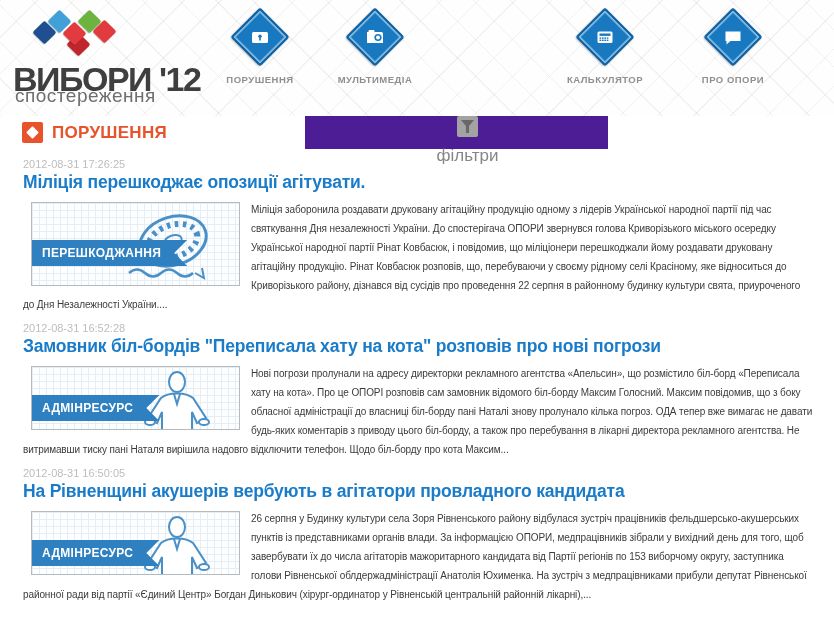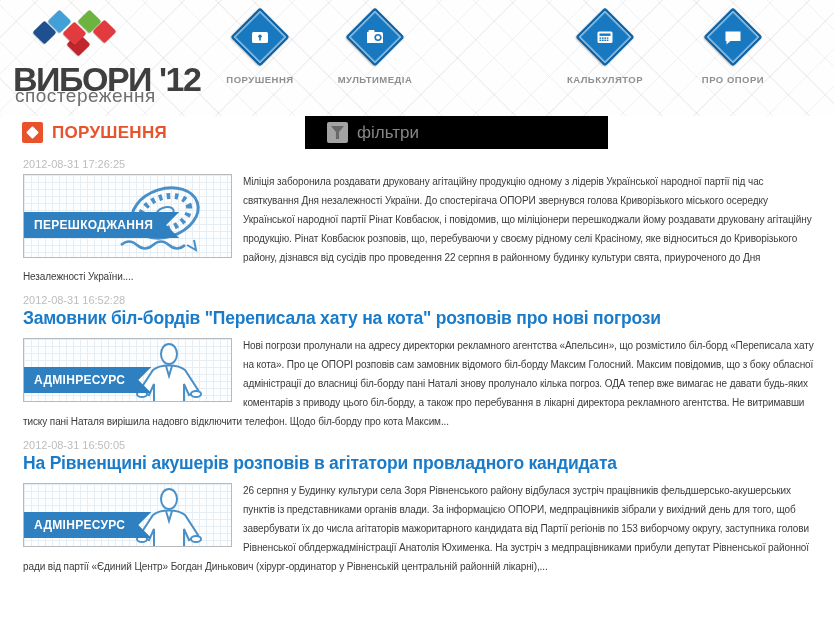--- a/index.html
+++ b/index.html
@@ -37,36 +37,36 @@
     transform:rotate(45deg);
     display:flex; align-items:center; justify-content:center;
   }
   .diamond .icn { transform:rotate(-45deg); display:flex; align-items:center; justify-content:center; }
   .nav-label { margin-top:16px; font-size:9.5px; font-weight:bold; color:#8f8f8f; letter-spacing:.5px; }
 
   
   .tabbar { display:flex; height:33px; }
   .tab { display:flex; align-items:center; gap:9px; font-size:17px; padding-left:22px; cursor:pointer; }
   .tab-violations { width:305px; background:#fff; color:#e8532c; font-weight:bold; letter-spacing:.3px; }
-  .tab-filters { width:303px; background:#000000; color:#868686; }
+  .tab-filters { width:303px; background:#4c1d95; color:#868686;flex-direction:column; }
   .ico-sq { width:21px; height:21px; border-radius:2px; display:flex; align-items:center; justify-content:center; flex:0 0 auto; }
   .ico-orange { background:#e8532c; }
   .mini-diamond { width:9px; height:9px; background:#fff; transform:rotate(45deg); border-radius:1px; }
   .ico-gray { background:#a3a3a3; }
   .funnel { width:13px; height:13px; background:#686868; clip-path:polygon(0 0,100% 0,62% 46%,62% 100%,38% 100%,38% 46%); }
 
   
   main { padding:1px 20px 0 23px; }
   article { margin-bottom:7px; }
   .ts { font-size:11px; color:#bdbdbd; margin:8px 0 2px; }
   h2 { margin:0 0 7px; font-size:17.5px; font-weight:bold; color:#1a7cc9; letter-spacing:-0.2px; cursor:pointer; }
   .item-body::after { content:""; display:block; clear:both; }
   .thumb {
     float:left; position:relative; width:209px; border:1px solid #b6babd;
-    margin:2px 11px 4px 0; cursor:pointer; overflow:hidden;
+    margin:2px 11px 4px 8px; cursor:pointer; overflow:hidden;
     background-color:#fdfeff;
     background-image:
       linear-gradient(#e7eef3 1px, transparent 1px),
       linear-gradient(90deg,#e7eef3 1px, transparent 1px);
     background-size:7px 7px;
   }
   .thumb.h1 { height:84px; }
   .thumb.h2 { height:64px; }
   .illu { position:absolute; right:3px; top:2px; z-index:1; }
   .ribbon {
@@ -168,20 +168,21 @@
         <span class="funnel"></span>
       </span>
     <span>фільтри</span>
   </div>
 </div>
 
 <main>
 
   <article>
     <div class="ts">2012-08-31 17:26:25</div>
+    <h2>Міліція перешкоджає опозиції агітувати.</h2>
     <div class="item-body">
       <div class="thumb h1">
         <svg class="illu" width="125" height="80" viewBox="0 0 125 80">
           <g transform="rotate(-18 62 36)" fill="none" stroke="#4a90c8">
             <ellipse cx="62" cy="36" rx="34" ry="24" stroke-width="3"></ellipse>
             <ellipse cx="62" cy="36" rx="25" ry="16" stroke-width="6" stroke-dasharray="3.5,4.5"></ellipse>
             <ellipse cx="62" cy="36" rx="9" ry="5.5" stroke-width="2"></ellipse>
           </g>
           <path d="M18,68 q8,-7 16,0 t16,0 t16,0 t16,0" fill="none" stroke="#4a90c8" stroke-width="2.5"></path>
           <path d="M84,68 l9,5 l-2,-10" fill="none" stroke="#4a90c8" stroke-width="2"></path>
@@ -208,21 +209,21 @@
           </g>
         </svg>
         <div class="ribbon"><span>АДМІНРЕСУРС</span></div>
       </div>
       <p class="body-text">Нові погрози пролунали на адресу директорки рекламного агентства «Апельсин», що розмістило біл-борд «Переписала хату на кота». Про це ОПОРІ розповів сам замовник відомого біл-борду Максим Голосний. Максим повідомив, що з боку обласної адміністрації до власниці біл-борду пані Наталі знову пролунало кілька погроз. ОДА тепер вже вимагає не давати будь-яких коментарів з приводу цього біл-борду, а також про перебування в лікарні директора рекламного агентства. Не витримавши тиску пані Наталя вирішила  надовго відключити телефон. Щодо біл-борду про кота Максим...</p>
     </div>
   </article>
 
   <article>
     <div class="ts">2012-08-31 16:50:05</div>
-    <h2>На Рівненщині акушерів розповів в агітатори провладного кандидата</h2>
+    <h2>На Рівненщині акушерів вербують в агітатори провладного кандидата</h2>
     <div class="item-body">
       <div class="thumb h2">
         <svg class="illu" width="118" height="82" viewBox="0 0 118 82">
           <g fill="#fff" stroke="#4a90c8" stroke-width="2">
             <ellipse cx="59" cy="13" rx="8" ry="10"></ellipse>
             <path d="M43,29 C50,23 68,23 75,29 L88,49 L79,54 L74,43 L74,61 L44,61 L44,43 L39,54 L30,49 Z"></path>
             <path d="M56,25 L59,35 L62,25" fill="none"></path>
             <ellipse cx="32" cy="53" rx="5" ry="3"></ellipse>
             <ellipse cx="86" cy="53" rx="5" ry="3"></ellipse>
             <path d="M34,67 Q46,59 59,67 Q72,59 84,67 L84,78 Q72,70 59,78 Q46,70 34,78 Z"></path>

